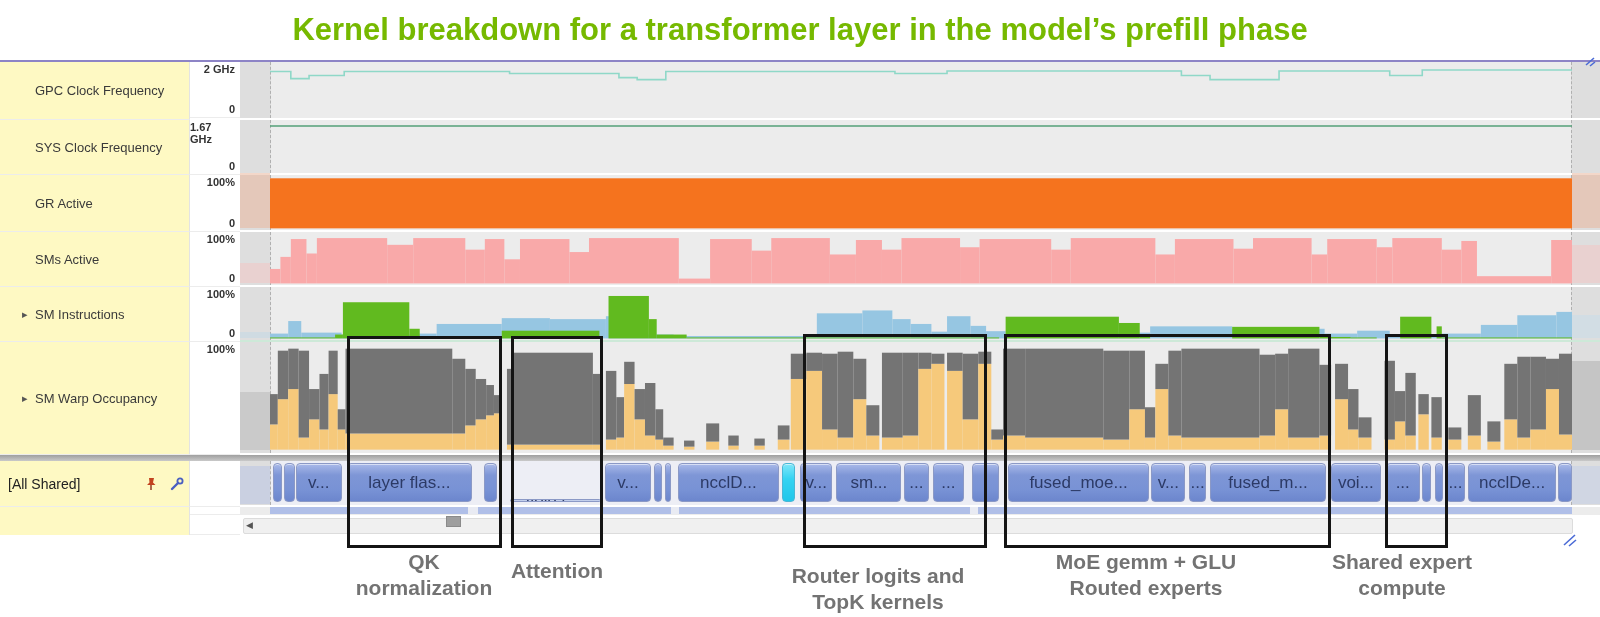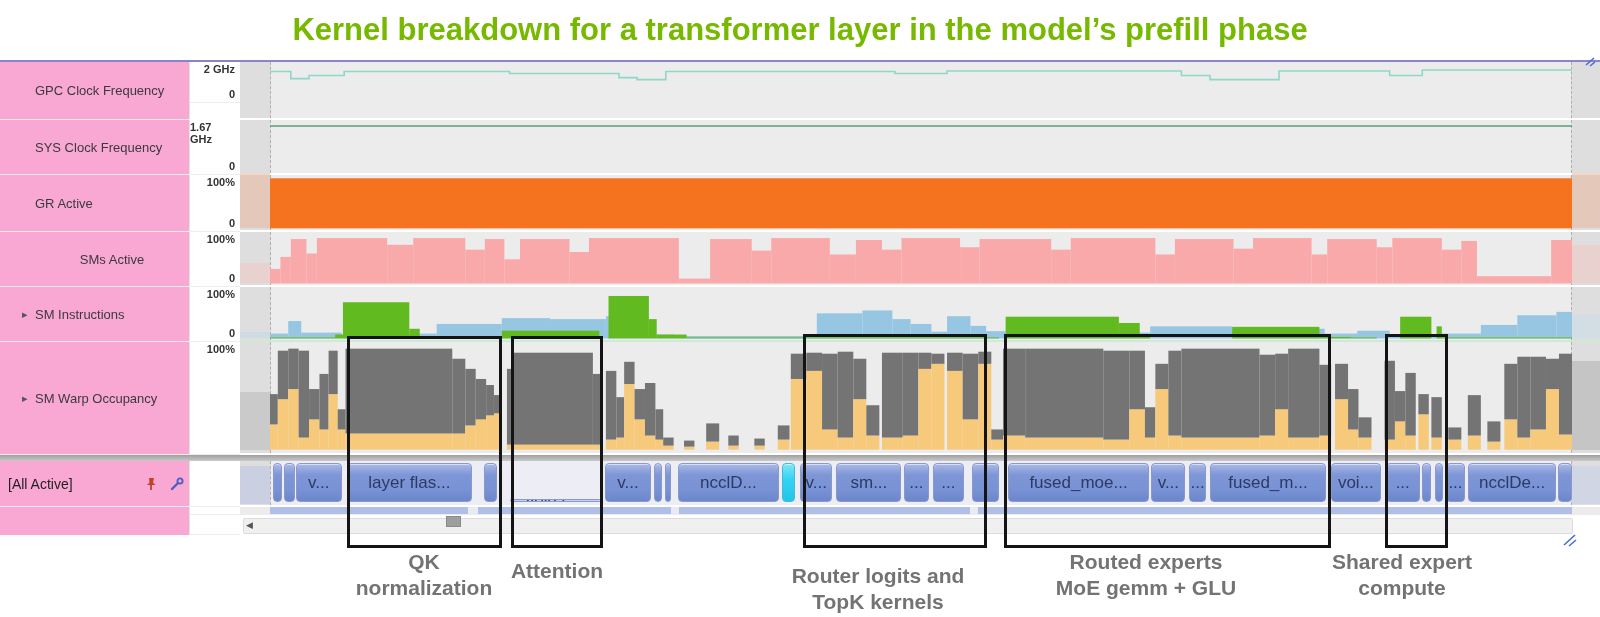--- a/index.html
+++ b/index.html
@@ -3,21 +3,21 @@
 <meta charset="utf-8">
 <style>
   html,body{margin:0;padding:0;background:#fff;}
   .page{position:relative;width:1600px;height:617px;background:#fff;overflow:hidden;
         font-family:"Liberation Sans",sans-serif;}
   .title{position:absolute;top:12px;left:0;width:100%;text-align:center;
          font-size:31px;font-weight:700;color:#76b900;letter-spacing:0px;}
   
   .timeline{position:absolute;left:0;top:60px;width:1600px;border-top:2px solid #8d84c6;}
   .row{display:flex;box-sizing:border-box;width:100%;}
-  .cell-label{width:190px;box-sizing:border-box;background:#f9a8d4;border-bottom:1px solid #ececec;
+  .cell-label{width:190px;box-sizing:border-box;background:#fef9c3;border-bottom:1px solid #ececec;
               border-right:1px solid #e3e3e3;display:flex;align-items:center;padding-left:22px;
               font-size:13px;color:#3a3a3a;}
   .cell-label .arrow{width:13px;font-size:11px;color:#555;}
   .cell-label .noarrow{width:13px;}
   .cell-axis{width:50px;box-sizing:border-box;background:#fff;border-bottom:1px solid #ececec;
              position:relative;font-size:11px;font-weight:700;color:#333;}
   .cell-axis .ax-top{position:absolute;top:1px;right:5px;}
   .cell-axis .ax-bot{position:absolute;bottom:2px;right:5px;}
   .cell-plot{flex:1;position:relative;background:#ececec;box-sizing:border-box;border-bottom:2px solid #fff;}
   .plot-mid{position:absolute;left:30px;right:28px;top:0;bottom:0;}
@@ -58,21 +58,21 @@
 <body>
 
 <div class="page">
   <div class="title">Kernel breakdown for a transformer layer in the model’s prefill phase</div>
   <div class="timeline" id="timeline">
       <div class="row" style="height: 58px;">
         <div class="cell-label" style="height: 58px;">
           <span class="noarrow"></span>
           <span>GPC Clock Frequency</span>
         </div>
-        <div class="cell-axis" style="height: 41px;">
+        <div class="cell-axis" style="height: 56px;">
           <span class="ax-top">2 GHz</span>
           <span class="ax-bot">0</span>
         </div>
         <div class="cell-plot">
           <div class="dim dim-left"></div>
           <div class="dim dim-right"></div>
           <div class="plot-mid">
             <svg viewBox="0 0 1000 100" preserveAspectRatio="none">
               <polyline points="0,16.92 16,16.92 16,29.659999999999997 30,29.659999999999997 30,24.200000000000003 57,24.200000000000003 57,16.92 184,16.92 184,20.560000000000002 268,20.560000000000002 268,27.840000000000003 282,27.840000000000003 282,31.480000000000004 304,31.480000000000004 304,16.92 480,16.92 480,20.560000000000002 520,20.560000000000002 520,16.00999999999999 700,16.00999999999999 700,24.200000000000003 722,24.200000000000003 722,31.480000000000004 775,31.480000000000004 775,16.00999999999999 860,16.00999999999999 860,24.200000000000003 885,24.200000000000003 885,14.189999999999998 1000,14.189999999999998" fill="none" stroke="#8fd8c8" stroke-width="1.6" vector-effect="non-scaling-stroke"></polyline>
             </svg>
@@ -115,21 +115,21 @@
             <div class="fade" style="background: rgb(233, 183, 156); height: 100%;"></div>
           </div>
           <div class="plot-mid">
             <svg viewBox="0 0 1000 100" preserveAspectRatio="none">
               <rect x="0" y="6" width="1000" height="91" fill="#f5731e"></rect>
             </svg>
           </div>
         </div>
       </div>
       <div class="row" style="height: 55px;">
-        <div class="cell-label" style="height: 55px; justify-content: center;">
+        <div class="cell-label" style="height: 55px;">
           <span class="noarrow"></span>
           <span>SMs Active</span>
         </div>
         <div class="cell-axis" style="height: 55px;">
           <span class="ax-top">100%</span>
           <span class="ax-bot">0</span>
         </div>
         <div class="cell-plot">
           <div class="dim dim-left">
             <div class="fade" style="background: rgb(242, 198, 196); height: 38%;"></div>
@@ -410,21 +410,21 @@
               <rect x="980" y="15.099999999999994" width="10" height="27.3" fill="#747474"></rect>
               <rect x="990" y="83.35" width="10" height="13.65" fill="#f6c97b"></rect>
               <rect x="990" y="10.549999999999997" width="10" height="72.8" fill="#747474"></rect>
             </svg>
           </div>
         </div>
       </div>
       <div class="sep-thick"></div>
       <div class="row" style="height: 46px;">
         <div class="cell-label streams-label">
-          <span class="txt">[All Active]</span>
+          <span class="txt">[All Shared]</span>
           <span class="spacer"></span>
           <svg class="icon-btn" viewBox="0 0 16 16">
             <path d="M6 2 L11 2 L10 6.5 L12.5 9 L4 9 L6.5 6.5 Z" fill="#c2431f"></path>
             <line x1="8" y1="9" x2="8" y2="14" stroke="#8a2d1a" stroke-width="1.4"></line>
           </svg>
           <svg class="icon-btn" viewBox="0 0 16 16">
             <line x1="3" y1="13" x2="9" y2="7" stroke="#4a5fc1" stroke-width="2.4" stroke-linecap="round"></line>
             <circle cx="11" cy="5" r="2.6" fill="none" stroke="#4a5fc1" stroke-width="1.8"></circle>
           </svg>
         </div>
@@ -534,22 +534,22 @@
         <div>normalization</div>
       </div>
       <div class="ann-label" style="left: 557px; top: 558px; position: absolute;">
         <div>Attention</div>
       </div>
       <div class="ann-label" style="left: 878px; top: 549px; position: absolute; margin-top: 14px;">
         <div>Router logits and</div>
         <div>TopK kernels</div>
       </div>
       <div class="ann-label" style="left: 1146px; top: 549px; position: absolute;">
+        <div>MoE gemm + GLU</div>
         <div>Routed experts</div>
-        <div>MoE gemm + GLU</div>
       </div>
       <div class="ann-label" style="left: 1402px; top: 549px; position: absolute;">
         <div>Shared expert</div>
         <div>compute</div>
       </div>
     </div>
 
   <svg class="corner" style="right:4px;top:57px;position:absolute" width="12" height="10">
     <path d="M2 8 L10 1 M6 9 L11 5" stroke="#4b6bd6" stroke-width="1.6" fill="none"></path>
   </svg>

